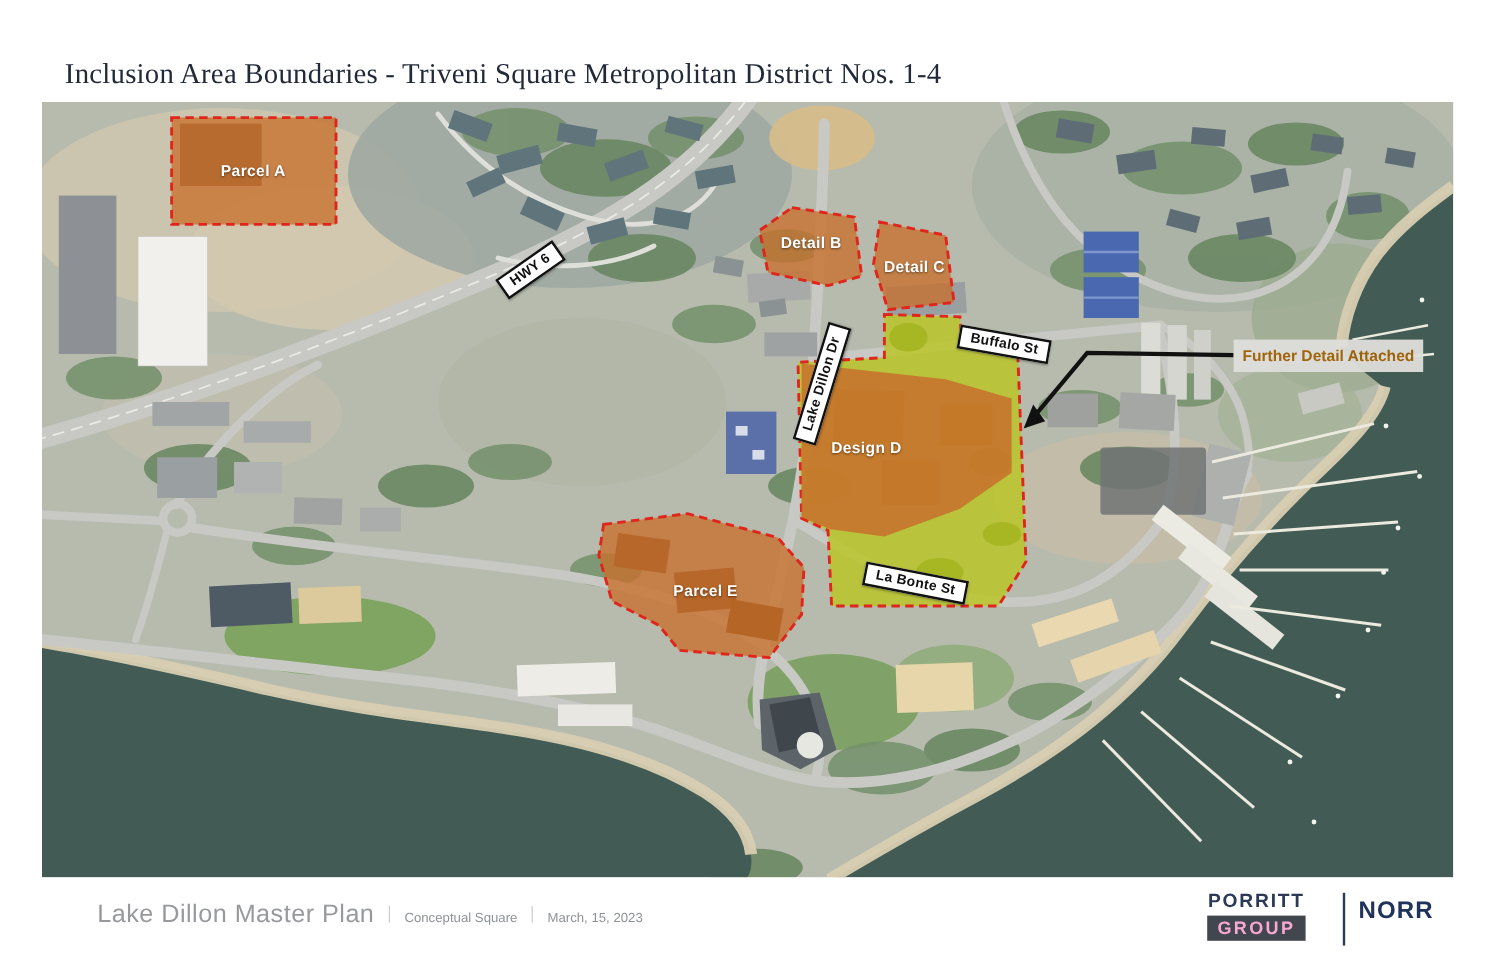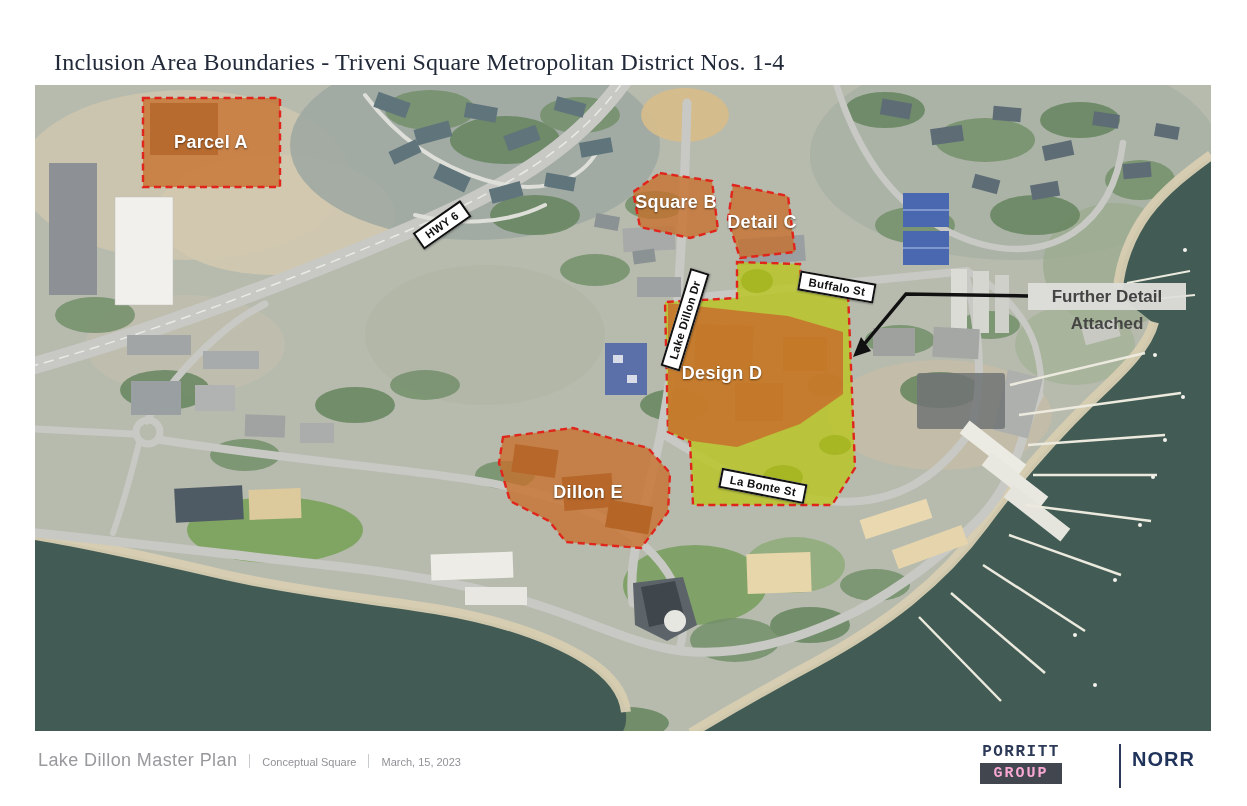--- a/index.html
+++ b/index.html
@@ -10,35 +10,35 @@
   .map{position:absolute;left:35px;top:85px;width:1176px;height:646px;background:#b7bbae;overflow:hidden;}
   .map svg{position:absolute;left:0;top:0;}
 
   
   .parcel{fill:var(--parcel-fill,#c8702c);fill-opacity:.78;stroke:var(--parcel-border,#e0251c);
           stroke-width:2.4;stroke-dasharray:7 4.5;}
   .parcel-hl{fill:var(--highlight-fill,#b9c51f);fill-opacity:.8;stroke:var(--parcel-border,#e0251c);
           stroke-width:2.4;stroke-dasharray:7 4.5;}
   .parcel-sub{fill:var(--parcel-fill,#c8702c);fill-opacity:.85;}
 
-  .plabel{position:absolute;transform:translate(-50%,-50%);color:#fff;font-weight:bold;font-size:18px;
+  .plabel{position:absolute;transform:translate(-50%,-50%);color:#fff;font-weight:bold;font-size:13px;
           letter-spacing:.3px;white-space:nowrap;text-shadow:0 1px 2px rgba(0,0,0,.55);}
   .rlabel{position:absolute;transform-origin:center;background:#fff;border:2px solid #111;
           color:#111;font-weight:bold;font-size:11.5px;letter-spacing:.3px;padding:2px 8px;
           white-space:nowrap;box-shadow:0 1px 2px rgba(0,0,0,.35);}
   .note{position:absolute;left:993px;top:198px;width:158px;height:27px;line-height:27px;text-align:center;
-        background:var(--annotation-bg,#dfdfdb);opacity:.95;color:#404040;font-weight:bold;font-size:17px;}
+        background:var(--annotation-bg,#dfdfdb);opacity:.95;color:#a16207;font-weight:bold;font-size:13px;}
 
   .footer{position:absolute;left:0;top:742px;width:1247px;height:60px;}
   .credits{position:absolute;left:38px;top:8px;display:flex;align-items:baseline;gap:12px;color:#97999d;}
-  .credits .project{font-size:18px;letter-spacing:.4px;}
+  .credits .project{font-size:21px;letter-spacing:.4px;margin-left:43px;}
   .credits .small{font-size:11px;color:#8f9296;}
   .credits .sep{width:1px;height:14px;background:#c9ccce;align-self:center;}
-  .logo-porritt{position:absolute;left:980px;top:0;width:82px;text-align:center;
-                font-family:Liberation Mono, monospace;font-weight:bold;color:#2c3a57;}
+  .logo-porritt{position:absolute;left:1006px;top:0;width:82px;text-align:center;
+                font-family:Liberation Sans, sans-serif;font-weight:bold;color:#2c3a57;}
   .logo-porritt .top{font-size:16px;letter-spacing:1.5px;line-height:20px;}
   .logo-porritt .bottom{display:block;background:#42464f;color:#f9a8d4;font-size:15px;letter-spacing:2px;
                         line-height:21px;margin-top:1px;}
   .logo-divider{position:absolute;left:1119px;top:2px;width:2px;height:44px;background:#2c3a57;}
   .logo-norr{position:absolute;left:1132px;top:6px;font-size:20px;font-weight:800;color:#20335b;
              letter-spacing:1px;}
 </style>
 </head>
 <body>
 
@@ -244,24 +244,24 @@
         <polygon class="parcel" points="468,352 538,343 613,363 635,388 633,427 606,463 531,457 514,436 475,416 464,378"></polygon>
       </g>
 
       <g>
         <polyline points="993,211 871,209 826,263" fill="none" stroke="#111" stroke-width="3.5"></polyline>
         <polygon points="818,272 836,266 826,252" fill="#111"></polygon>
       </g>
     </svg>
 
     <div class="plabel" style="left:176px;top:57px">Parcel A</div>
-    <div class="plabel" style="left:641px;top:117px">Square B</div>
+    <div class="plabel" style="left:641px;top:117px">Detail B</div>
     <div class="plabel" style="left:727px;top:137px">Detail C</div>
     <div class="plabel" style="left:687px;top:288px">Design D</div>
-    <div class="plabel" style="left:553px;top:407px">Dillon E</div>
+    <div class="plabel" style="left:553px;top:407px">Parcel E</div>
 
     <div class="rlabel" style="left:407px;top:140px;transform:translate(-50%,-50%) rotate(-35deg)">HWY 6</div>
     <div class="rlabel" style="left:650px;top:235px;transform:translate(-50%,-50%) rotate(-73deg)">Lake Dillon Dr</div>
     <div class="rlabel" style="left:802px;top:202px;transform:translate(-50%,-50%) rotate(10deg)">Buffalo St</div>
     <div class="rlabel" style="left:728px;top:401px;transform:translate(-50%,-50%) rotate(11deg)">La Bonte St</div>
 
     <div class="note">Further Detail Attached</div>
   </div>
 
   <div class="footer">

